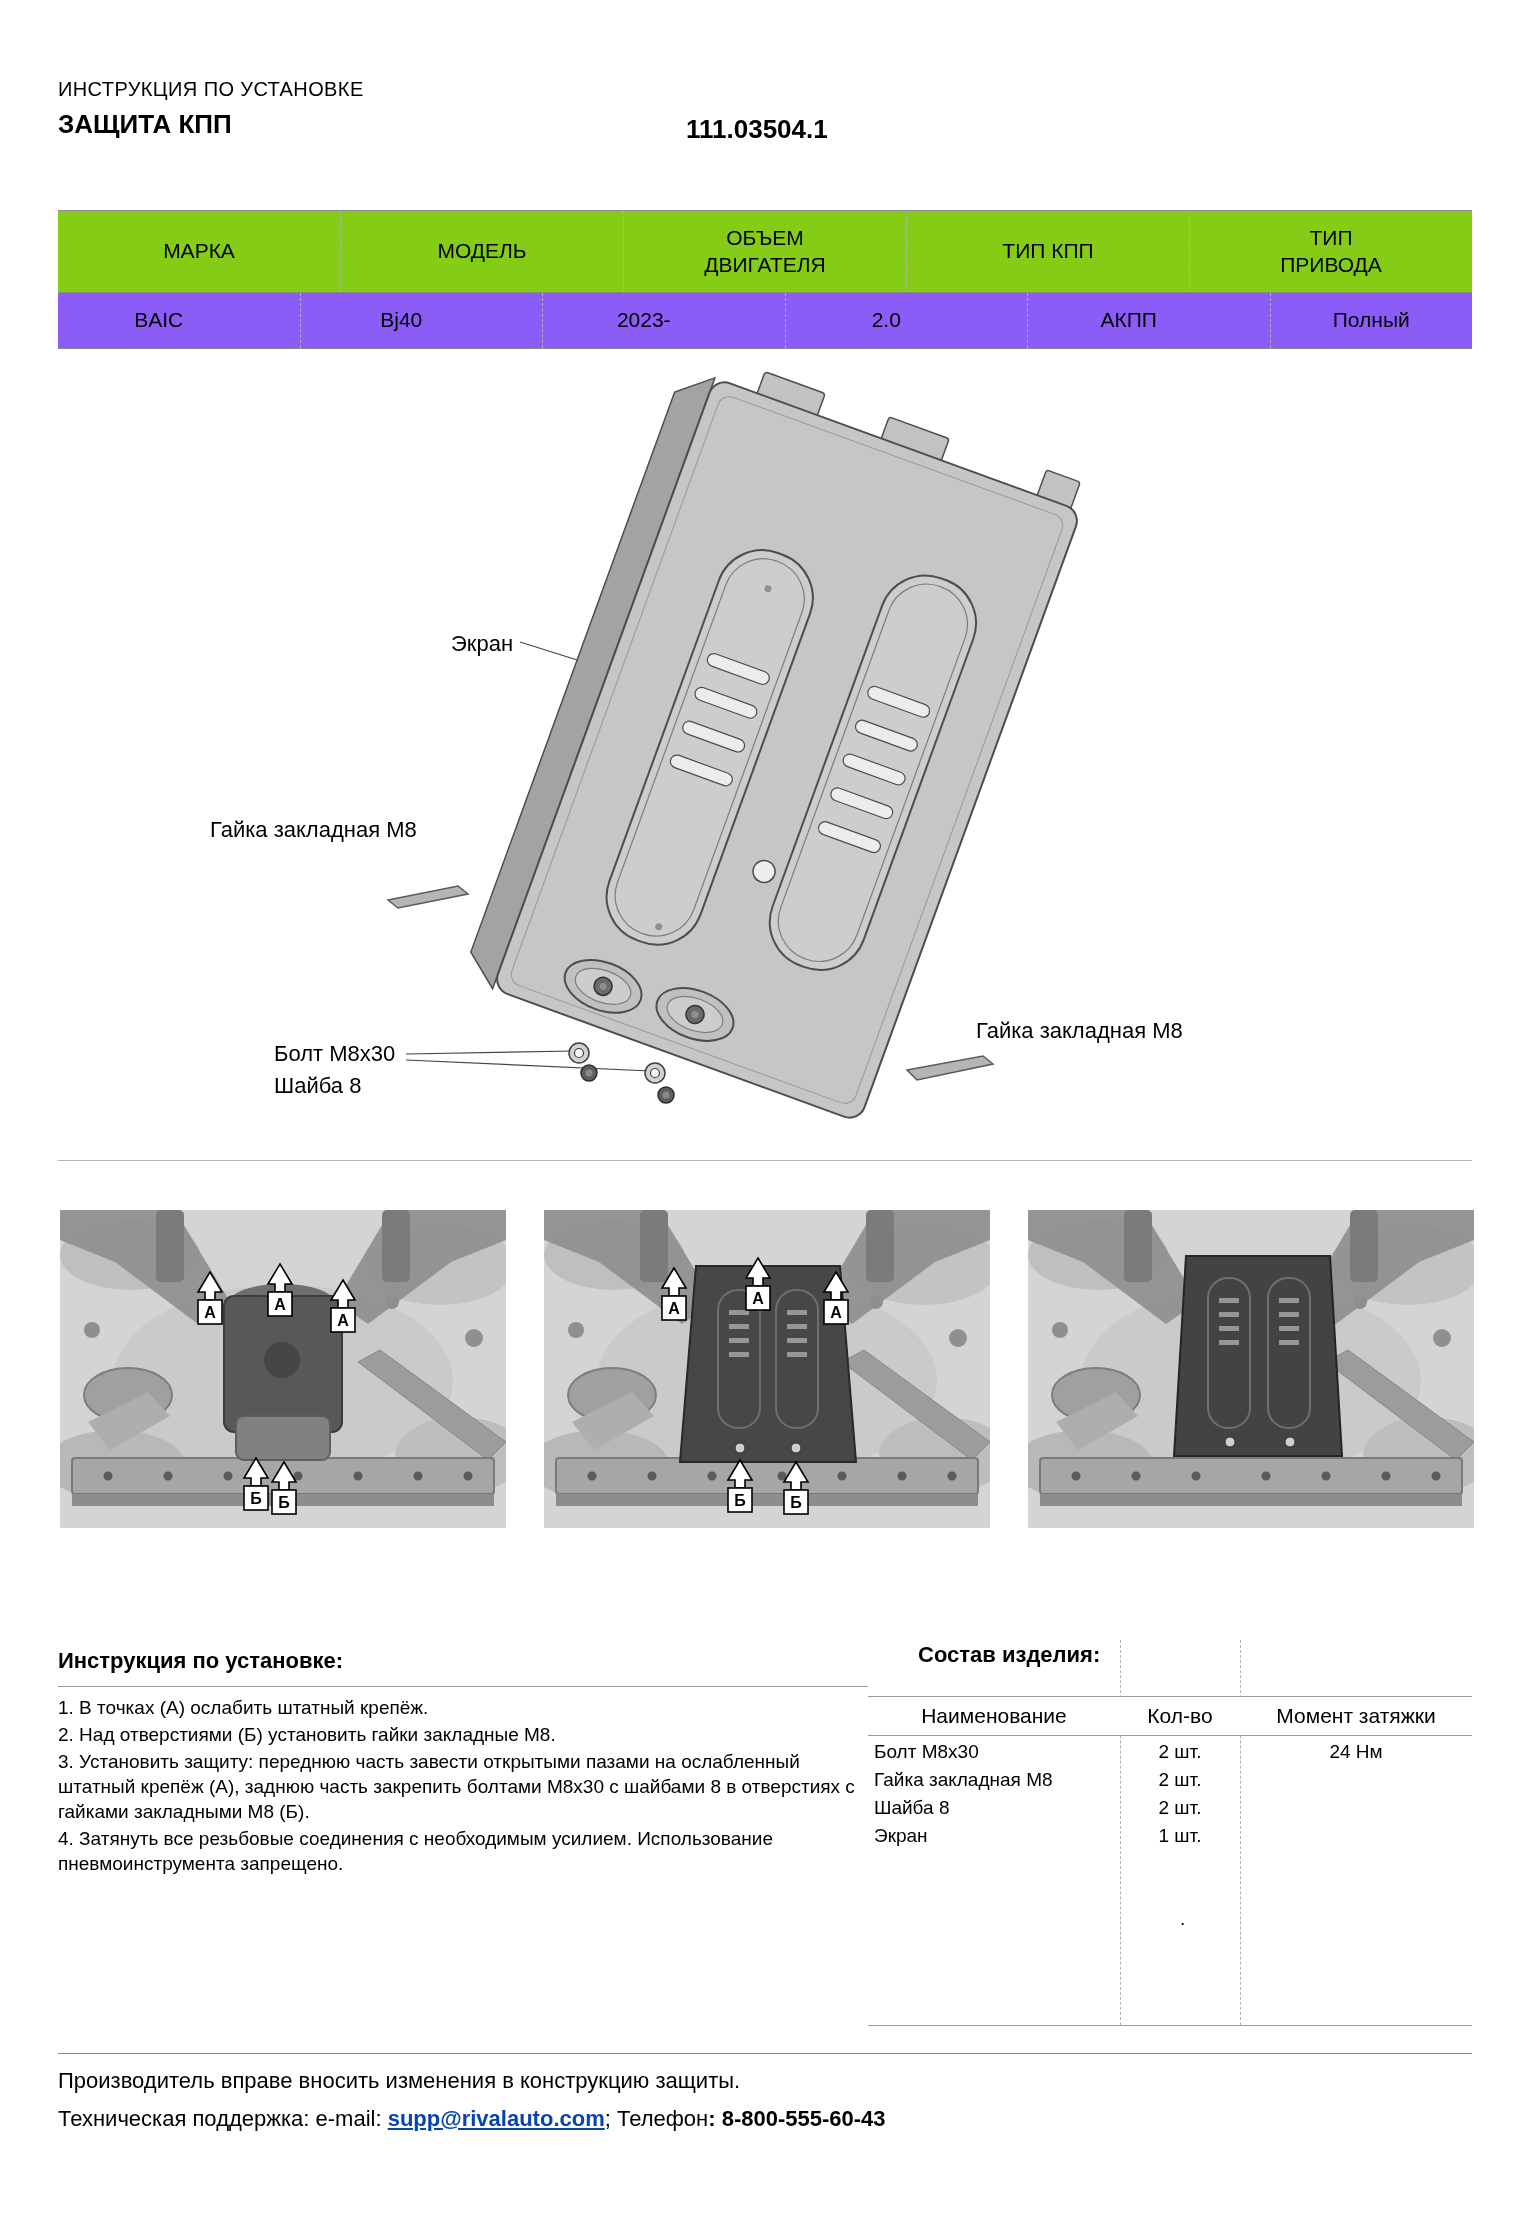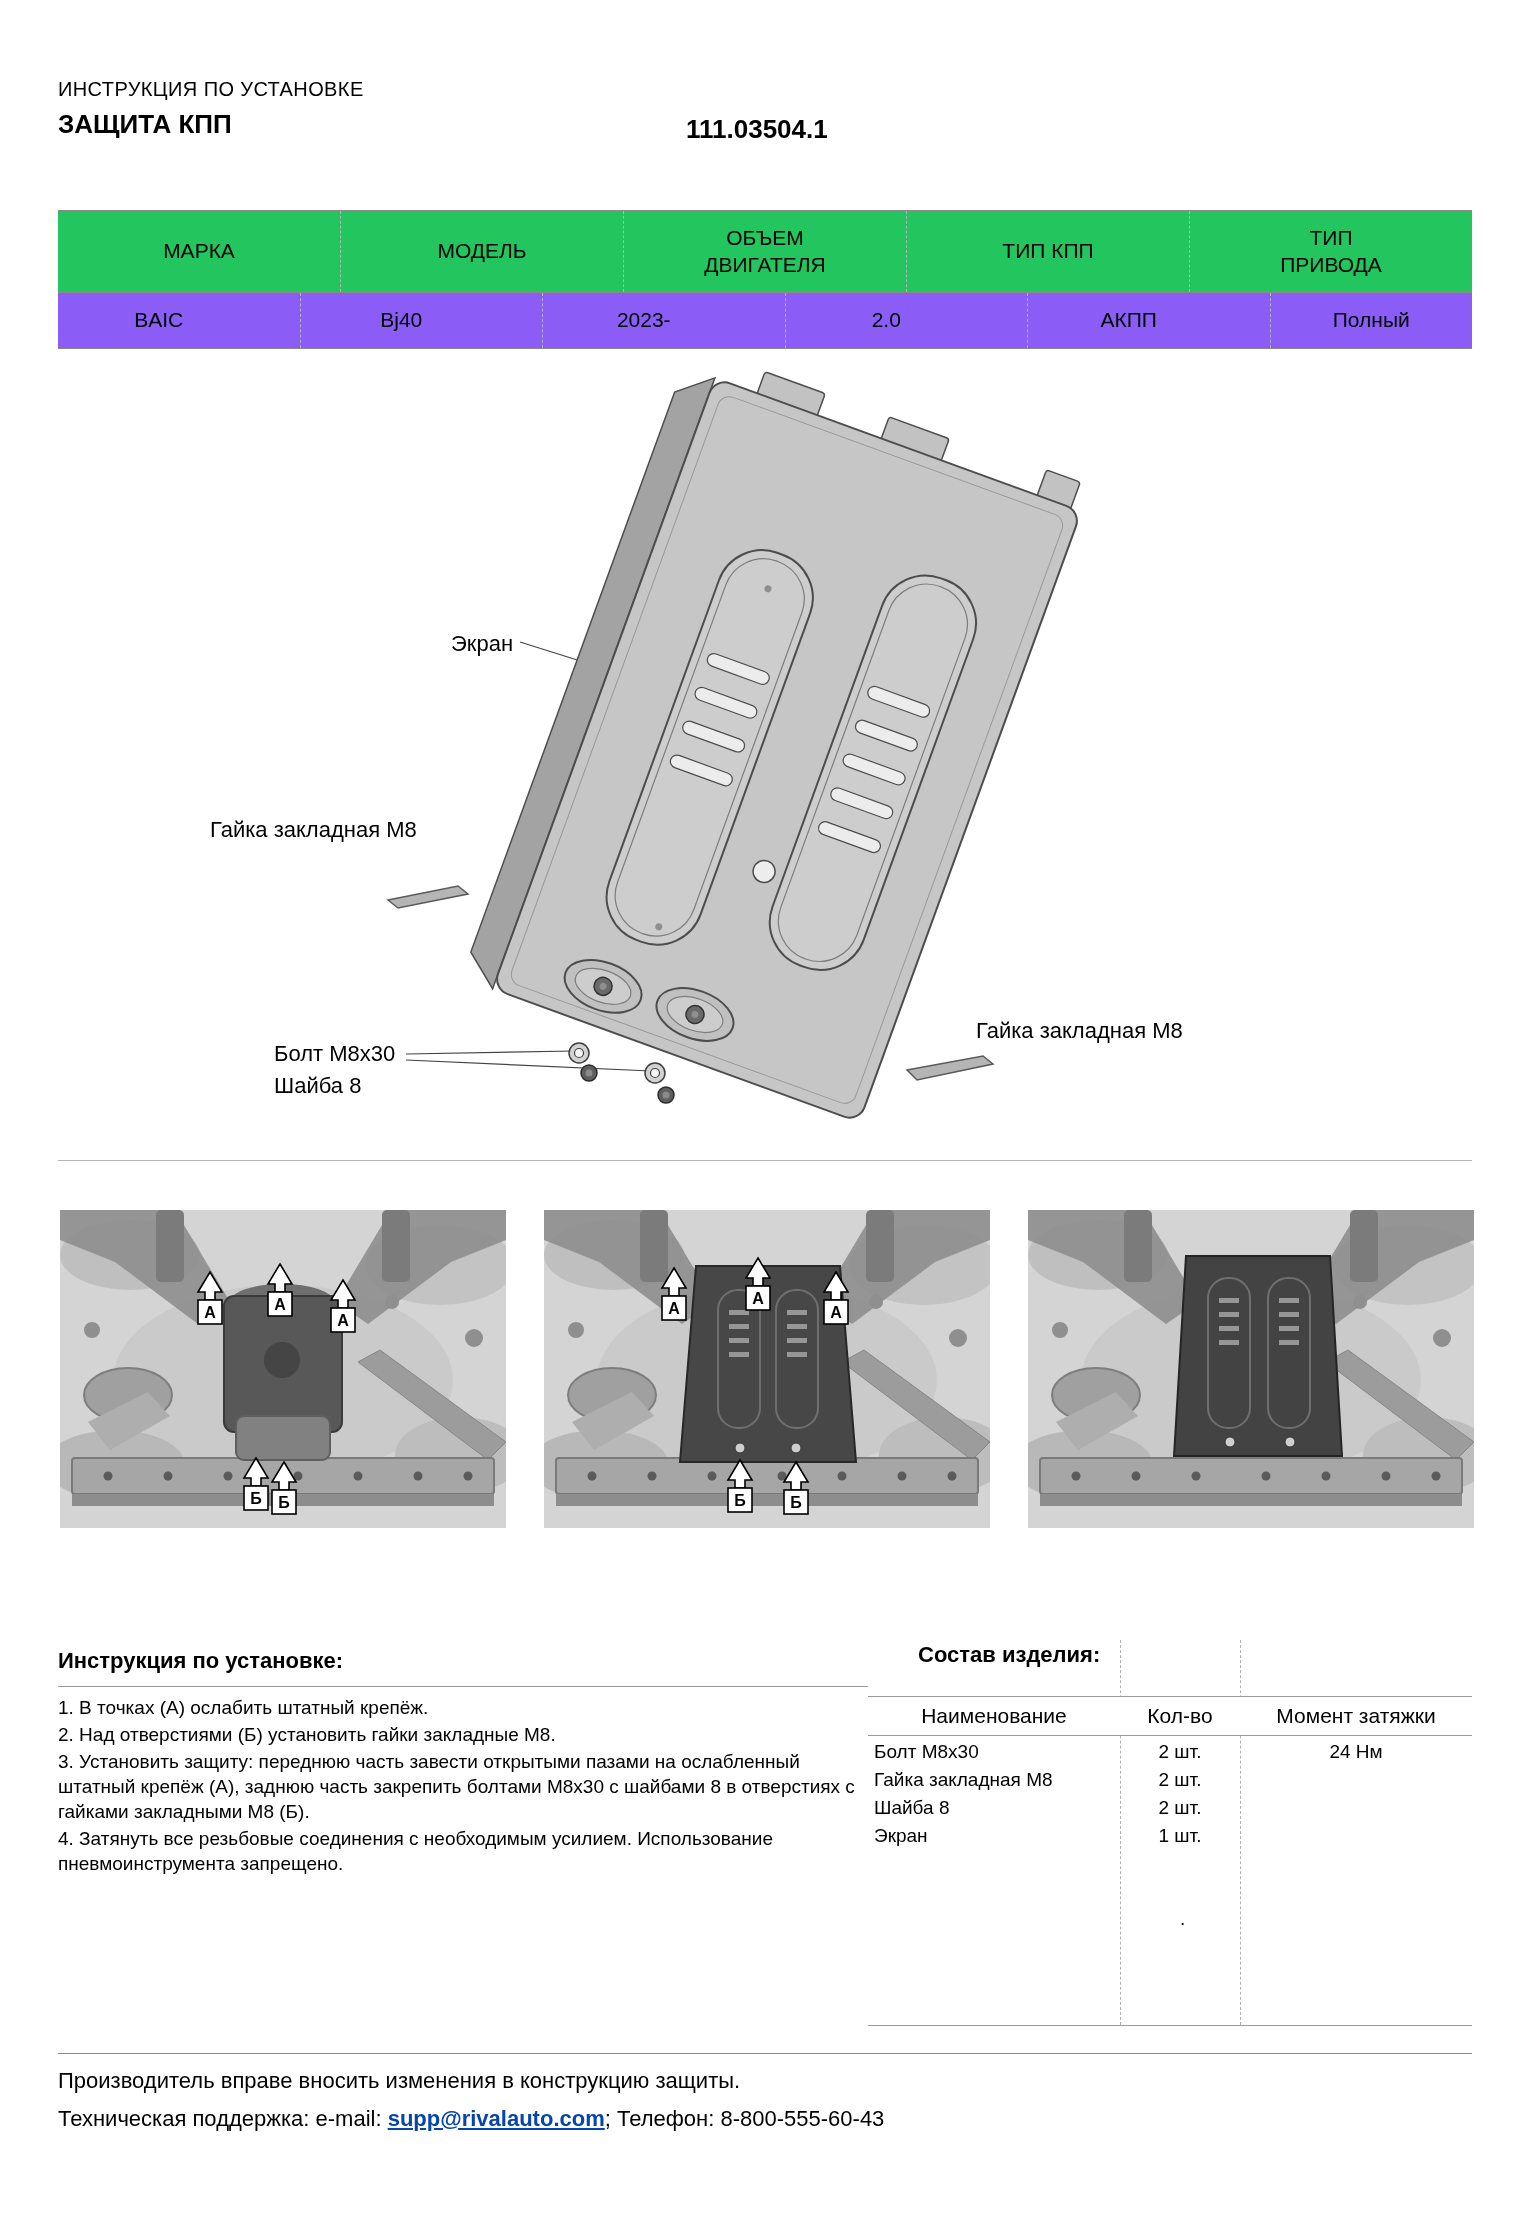--- a/index.html
+++ b/index.html
@@ -9,21 +9,21 @@
   
   .titles{position:absolute;left:58px;top:78px;}
   .t1{font-size:20px;letter-spacing:.4px;}
   .t2{font-size:26px;font-weight:bold;margin-top:8px;}
   .pn{position:absolute;left:686px;top:114px;font-size:26px;font-weight:bold;}
 
   
   .spec{position:absolute;left:58px;top:210px;width:1414px;
         border-top:1px solid #8a8a8a;border-bottom:1px solid #8a8a8a;}
   .spec-row{display:flex;}
-  .spec-head{height:81px;background:#22c55e;border-bottom:1px solid #8a8a8a;}
+  .spec-head{height:81px;background:#84cc16;border-bottom:1px solid #8a8a8a;}
   .spec-vals{height:55px;background:#8b5cf6;gap:40px;}
   .spec-cell{flex:1;display:flex;align-items:center;justify-content:center;text-align:center;
              font-size:21px;line-height:1.25;white-space:pre-line;border-left:1px dashed #b3b3b3;}
   .spec-cell:first-child{border-left:none;}
 
   
   .diagram{position:absolute;left:58px;top:370px;width:1414px;height:788px;}
   svg text{font-size:22px;fill:#000;font-family:"Liberation Sans","DejaVu Sans",sans-serif;}
   .lead{stroke:#444;stroke-width:1.2;}
   .slot{fill:#ececec;stroke:#4d4d4d;stroke-width:1.2;}
@@ -62,21 +62,21 @@
   .pc-name{width:252px;padding-left:6px;box-sizing:border-box;}
   .pc-qty{width:120px;text-align:center;}
   .pc-torque{width:232px;text-align:center;}
   .pdot{position:absolute;left:312px;top:268px;font-size:19px;}
   .parts-bottom{position:absolute;left:0;top:385px;width:604px;border-top:1px solid #9a9a9a;height:0;}
 
   
   .footer1{position:absolute;left:58px;top:2068px;font-size:22px;}
   .footer2{position:absolute;left:58px;top:2106px;font-size:22px;}
   .email{font-weight:bold;text-decoration:underline;color:#0645ad;cursor:pointer;}
-  .bold{font-weight:normal;}
+  .bold{font-weight:bold;}
 </style>
 </head>
 <body>
 
 <svg width="0" height="0" style="position:absolute" aria-hidden="true">
   <defs>
     <g id="marr">
       <polygon class="arrow" points="0,-30 12,-10 5,-10 5,-2 -5,-2 -5,-10 -12,-10"></polygon>
       <rect class="mbox" x="-12" y="-2" width="24" height="24"></rect>
     </g>

